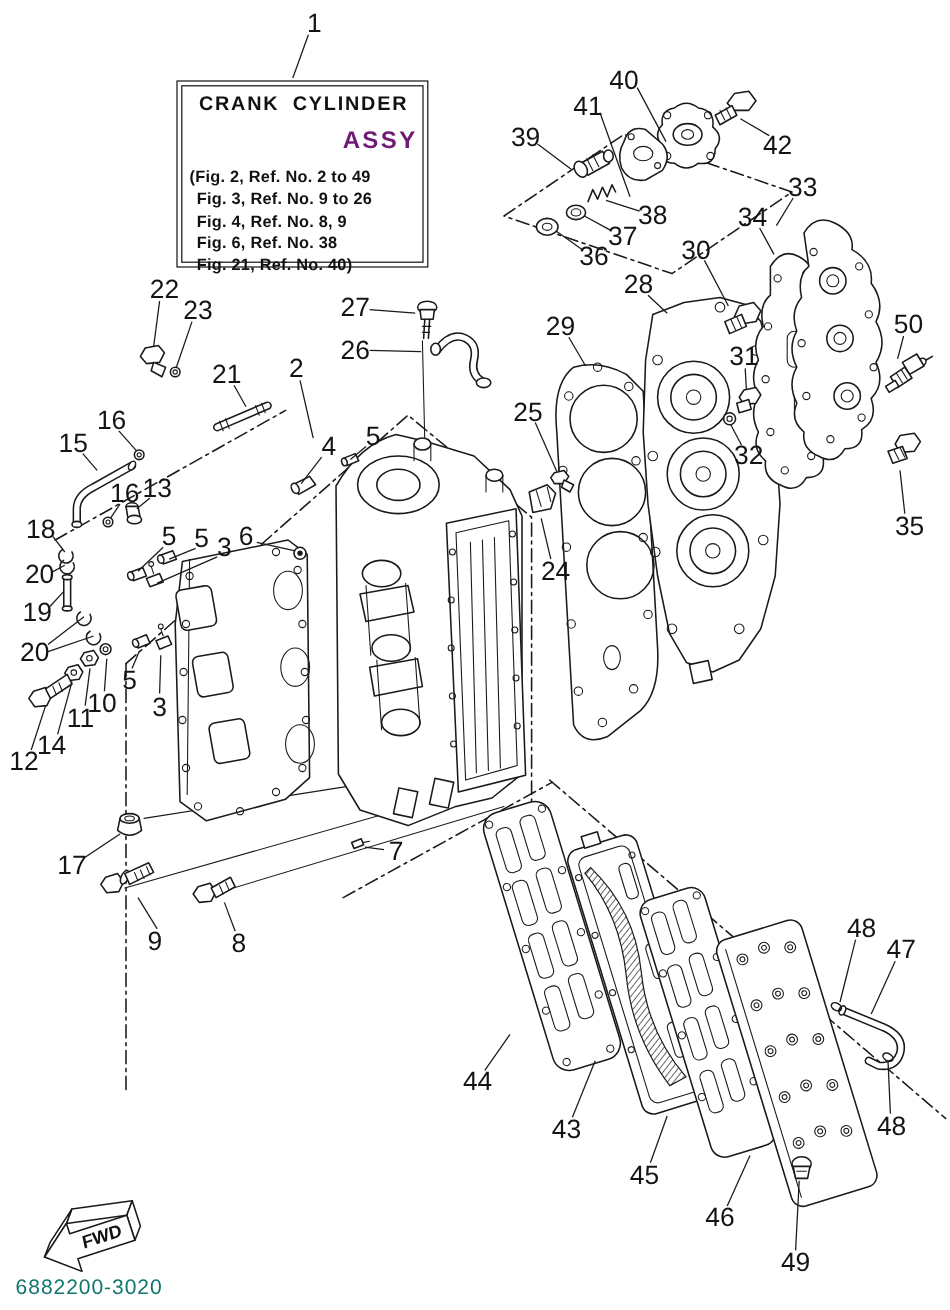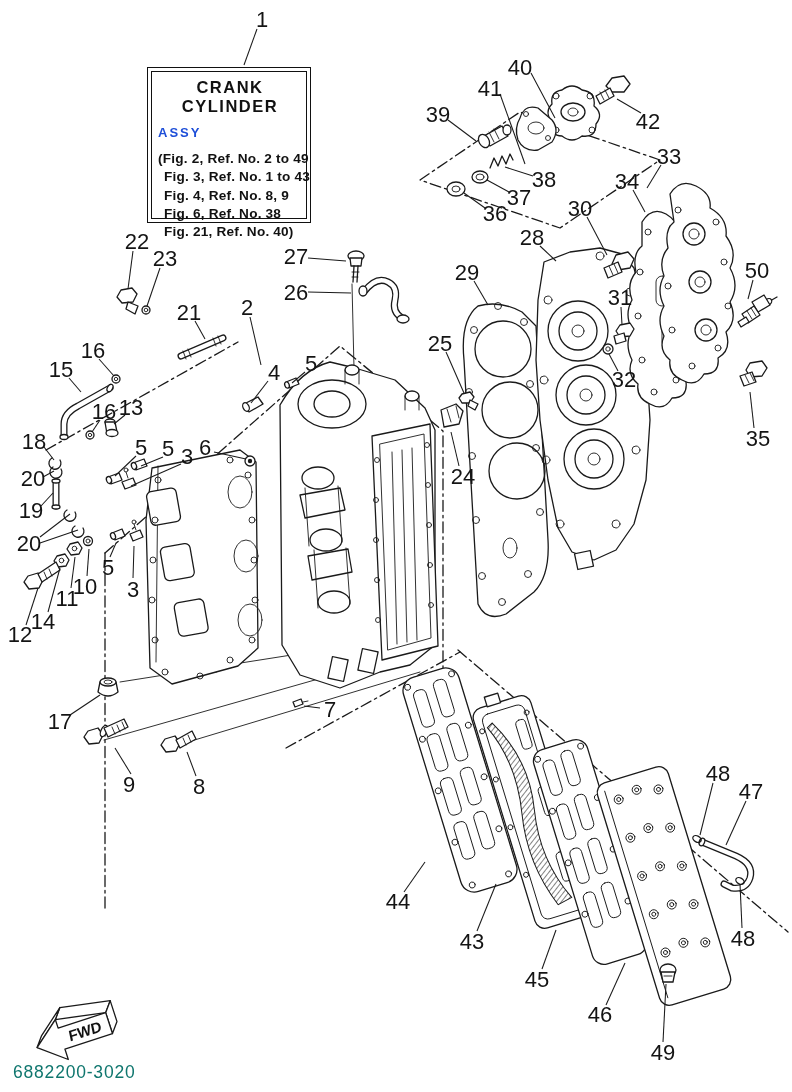--- a/index.html
+++ b/index.html
@@ -10,28 +10,28 @@
   .s  {fill:none;stroke:#1a1a1a;stroke-width:1.3;stroke-linecap:round;stroke-linejoin:round;}
   .sw {fill:#ffffff;stroke:#1a1a1a;stroke-width:1.3;stroke-linejoin:round;}
   .t  {stroke-width:0.9;}
   .thk{fill:none;stroke:#1a1a1a;stroke-width:7;stroke-linecap:round;stroke-linejoin:round;}
   .thw{fill:none;stroke:#ffffff;stroke-width:4.4;stroke-linecap:round;stroke-linejoin:round;}
   .dash{stroke-dasharray:11 4 2.5 4;}
   .leader{stroke:#1a1a1a;stroke-width:1.05;}
   .callout{font:400 22px "Liberation Sans",sans-serif;fill:#141414;
            text-anchor:middle;dominant-baseline:central;}
   
-  .title-box{position:absolute;left:147px;top:67px;width:164px;height:156px;
+  .title-box{position:absolute;left:147px;top:67px;width:210px;height:156px;
              border:1.6px solid #111;background:#fff;box-sizing:border-box;}
   .title-box-inner{position:absolute;left:3px;top:3px;right:3px;bottom:3px;
              border:1px solid #111;box-sizing:border-box;padding:6px 4px 0 6px;}
   .tb-line1{font-weight:bold;font-size:16.5px;letter-spacing:1.5px;word-spacing:5px;
             text-align:center;color:#111;}
-  .tb-line2{font-weight:bold;font-size:13px;letter-spacing:2px;text-align:left;
-            color:#1d4ed8;margin-top:9px;}
+  .tb-line2{font-weight:bold;font-size:20px;letter-spacing:2px;text-align:right;
+            color:#701a75;margin-top:9px;}
   .tb-refs{margin-top:10px;}
   .tb-ref{font-weight:bold;font-size:13.6px;line-height:18.3px;color:#111;
           white-space:nowrap;letter-spacing:0.2px;}
   .tb-ref.indent{padding-left:6px;}
   .drawing-number{position:absolute;left:13px;top:1062px;font-size:17.5px;
           font-weight:500;letter-spacing:0.8px;color:#0f766e;}
   .fwd-text{font:bold 15px "Liberation Sans",sans-serif;fill:#111;
             text-anchor:middle;dominant-baseline:central;}
 </style>
 </head>
@@ -705,21 +705,21 @@
         <text x="757" y="270" class="callout">50</text>
       </g>
 </svg>
 
 <div class="title-box">
   <div class="title-box-inner">
     <div class="tb-line1">CRANK CYLINDER</div>
     <div class="tb-line2">ASSY</div>
     <div class="tb-refs">
       <div class="tb-ref">(Fig. 2, Ref. No. 2 to 49</div>
-      <div class="tb-ref indent">Fig. 3, Ref. No. 1 to 43</div>
+      <div class="tb-ref indent">Fig. 3, Ref. No. 9 to 26</div>
       <div class="tb-ref indent">Fig. 4, Ref. No. 8, 9</div>
       <div class="tb-ref indent">Fig. 6, Ref. No. 38</div>
       <div class="tb-ref indent">Fig. 21, Ref. No. 40)</div>
     </div>
   </div>
 </div>
 
 <div class="drawing-number">6882200-3020</div>
 
 </div>

